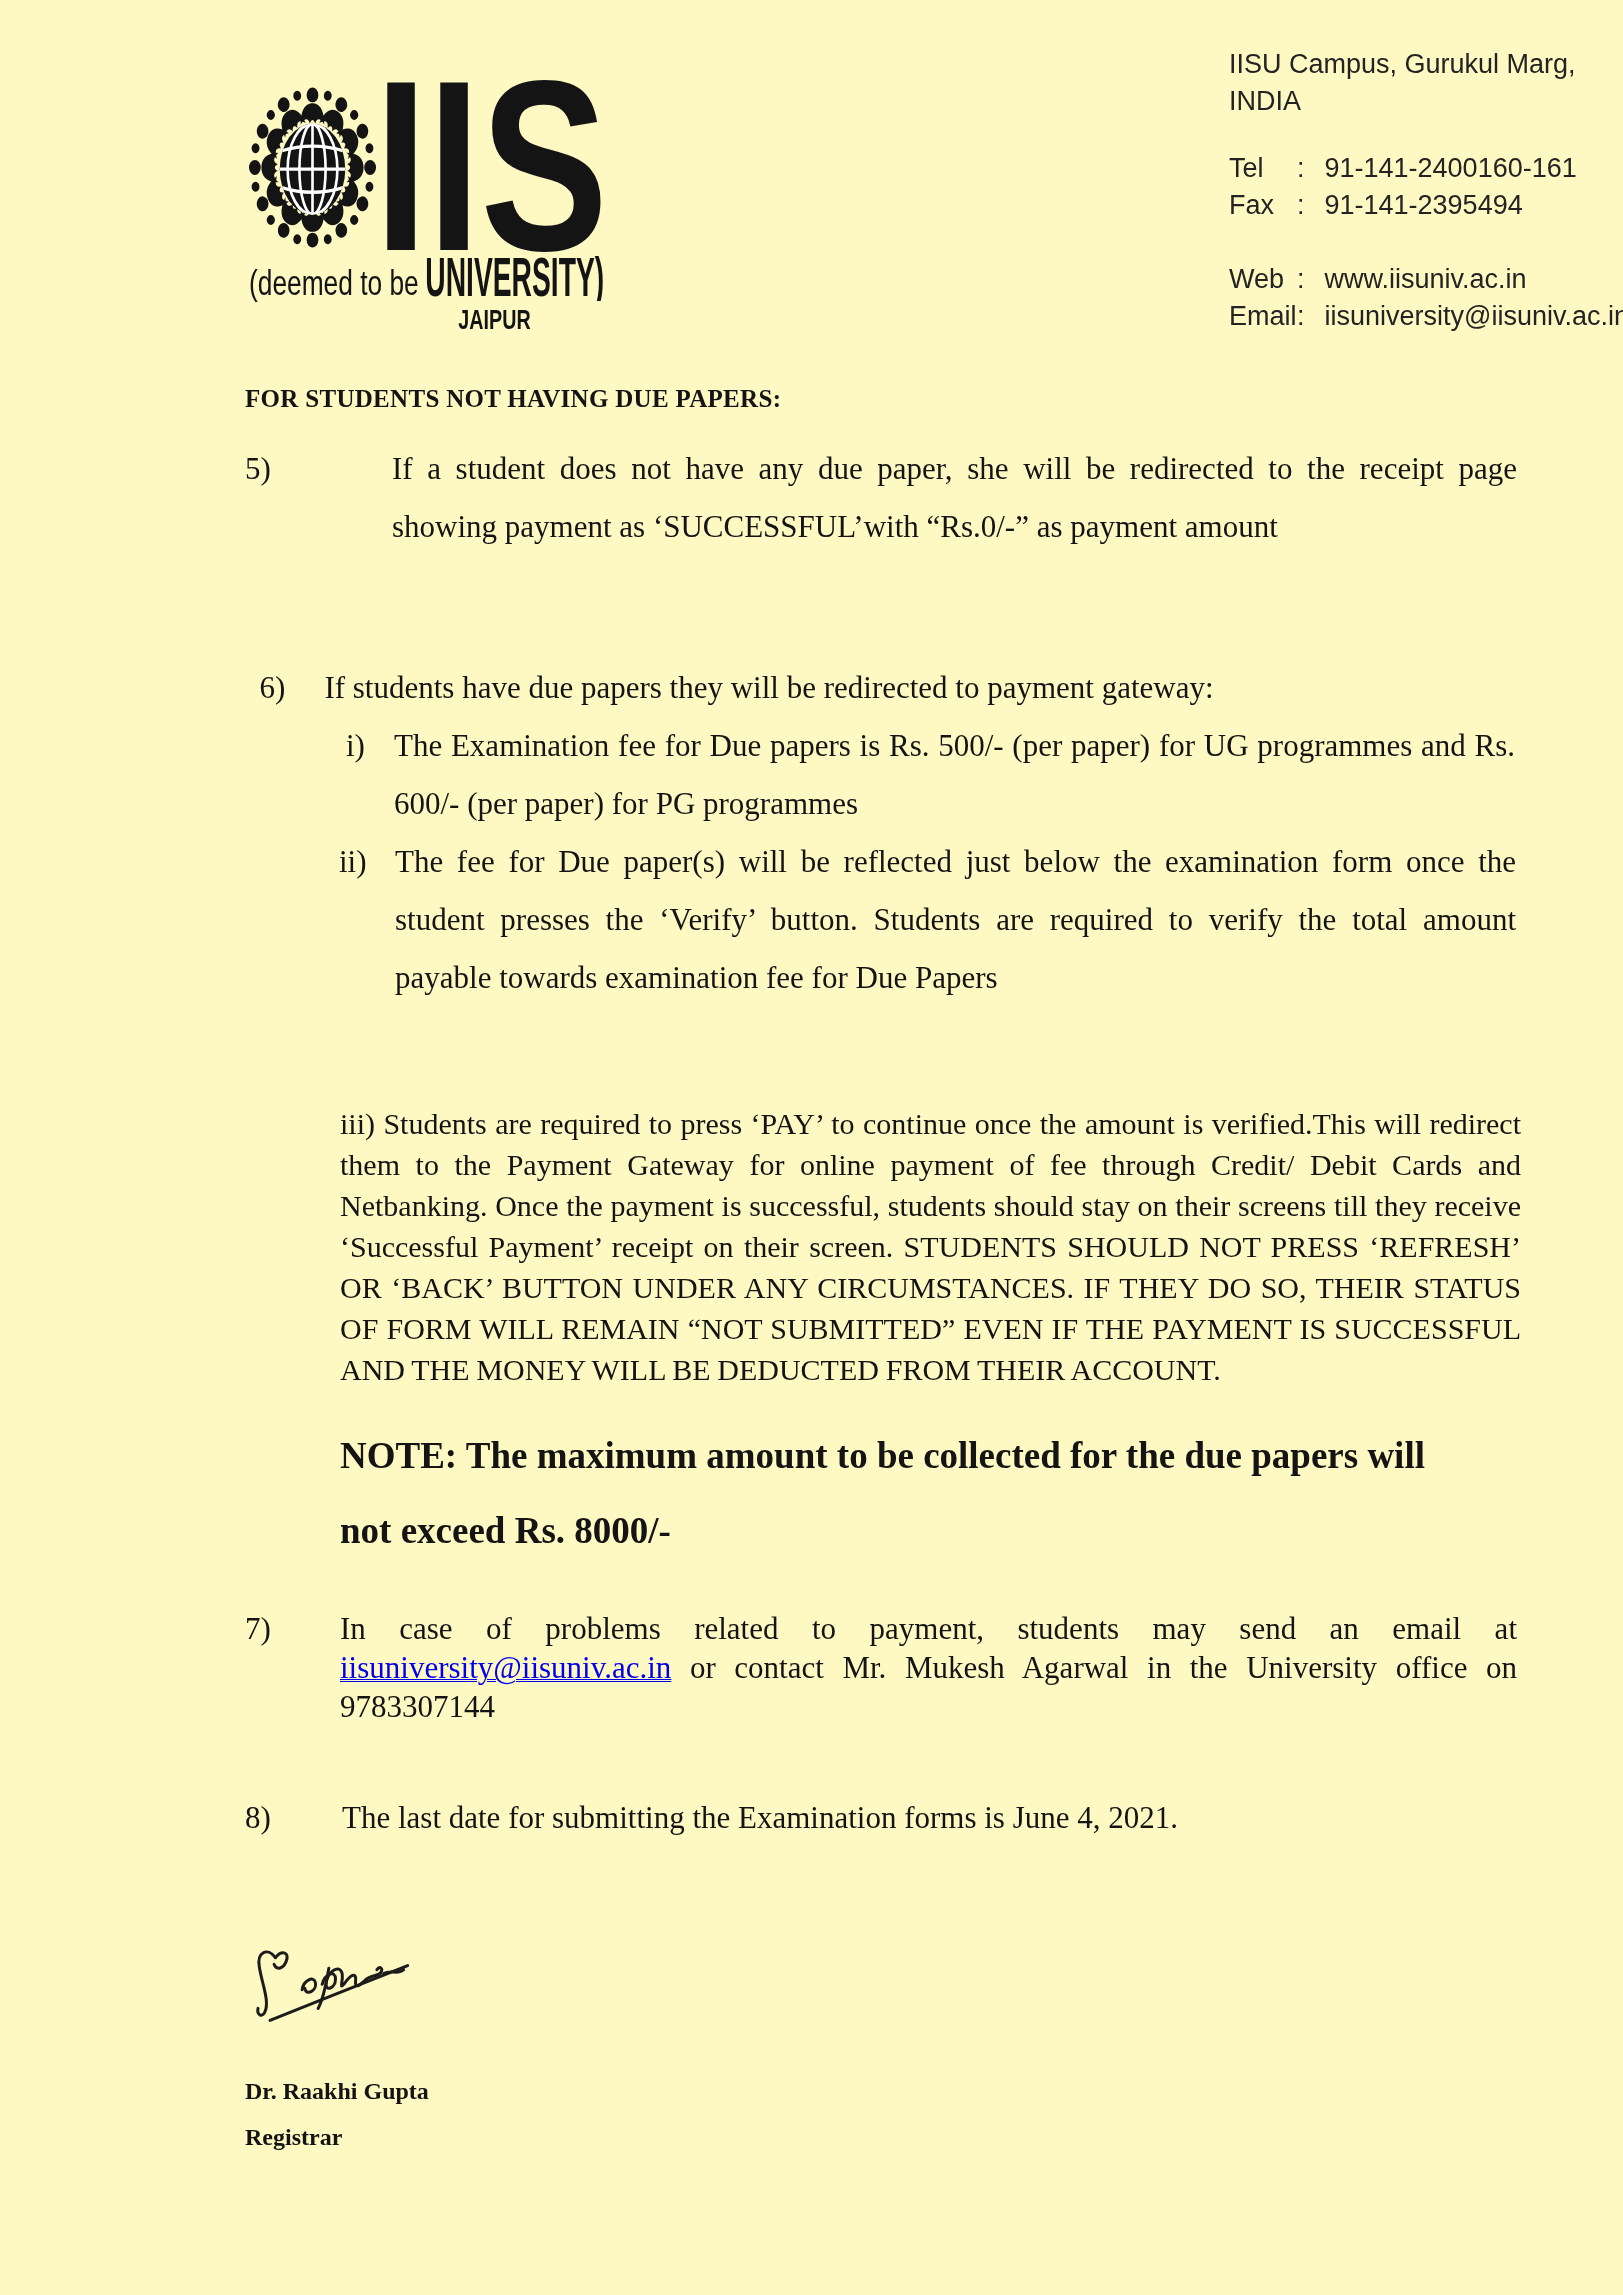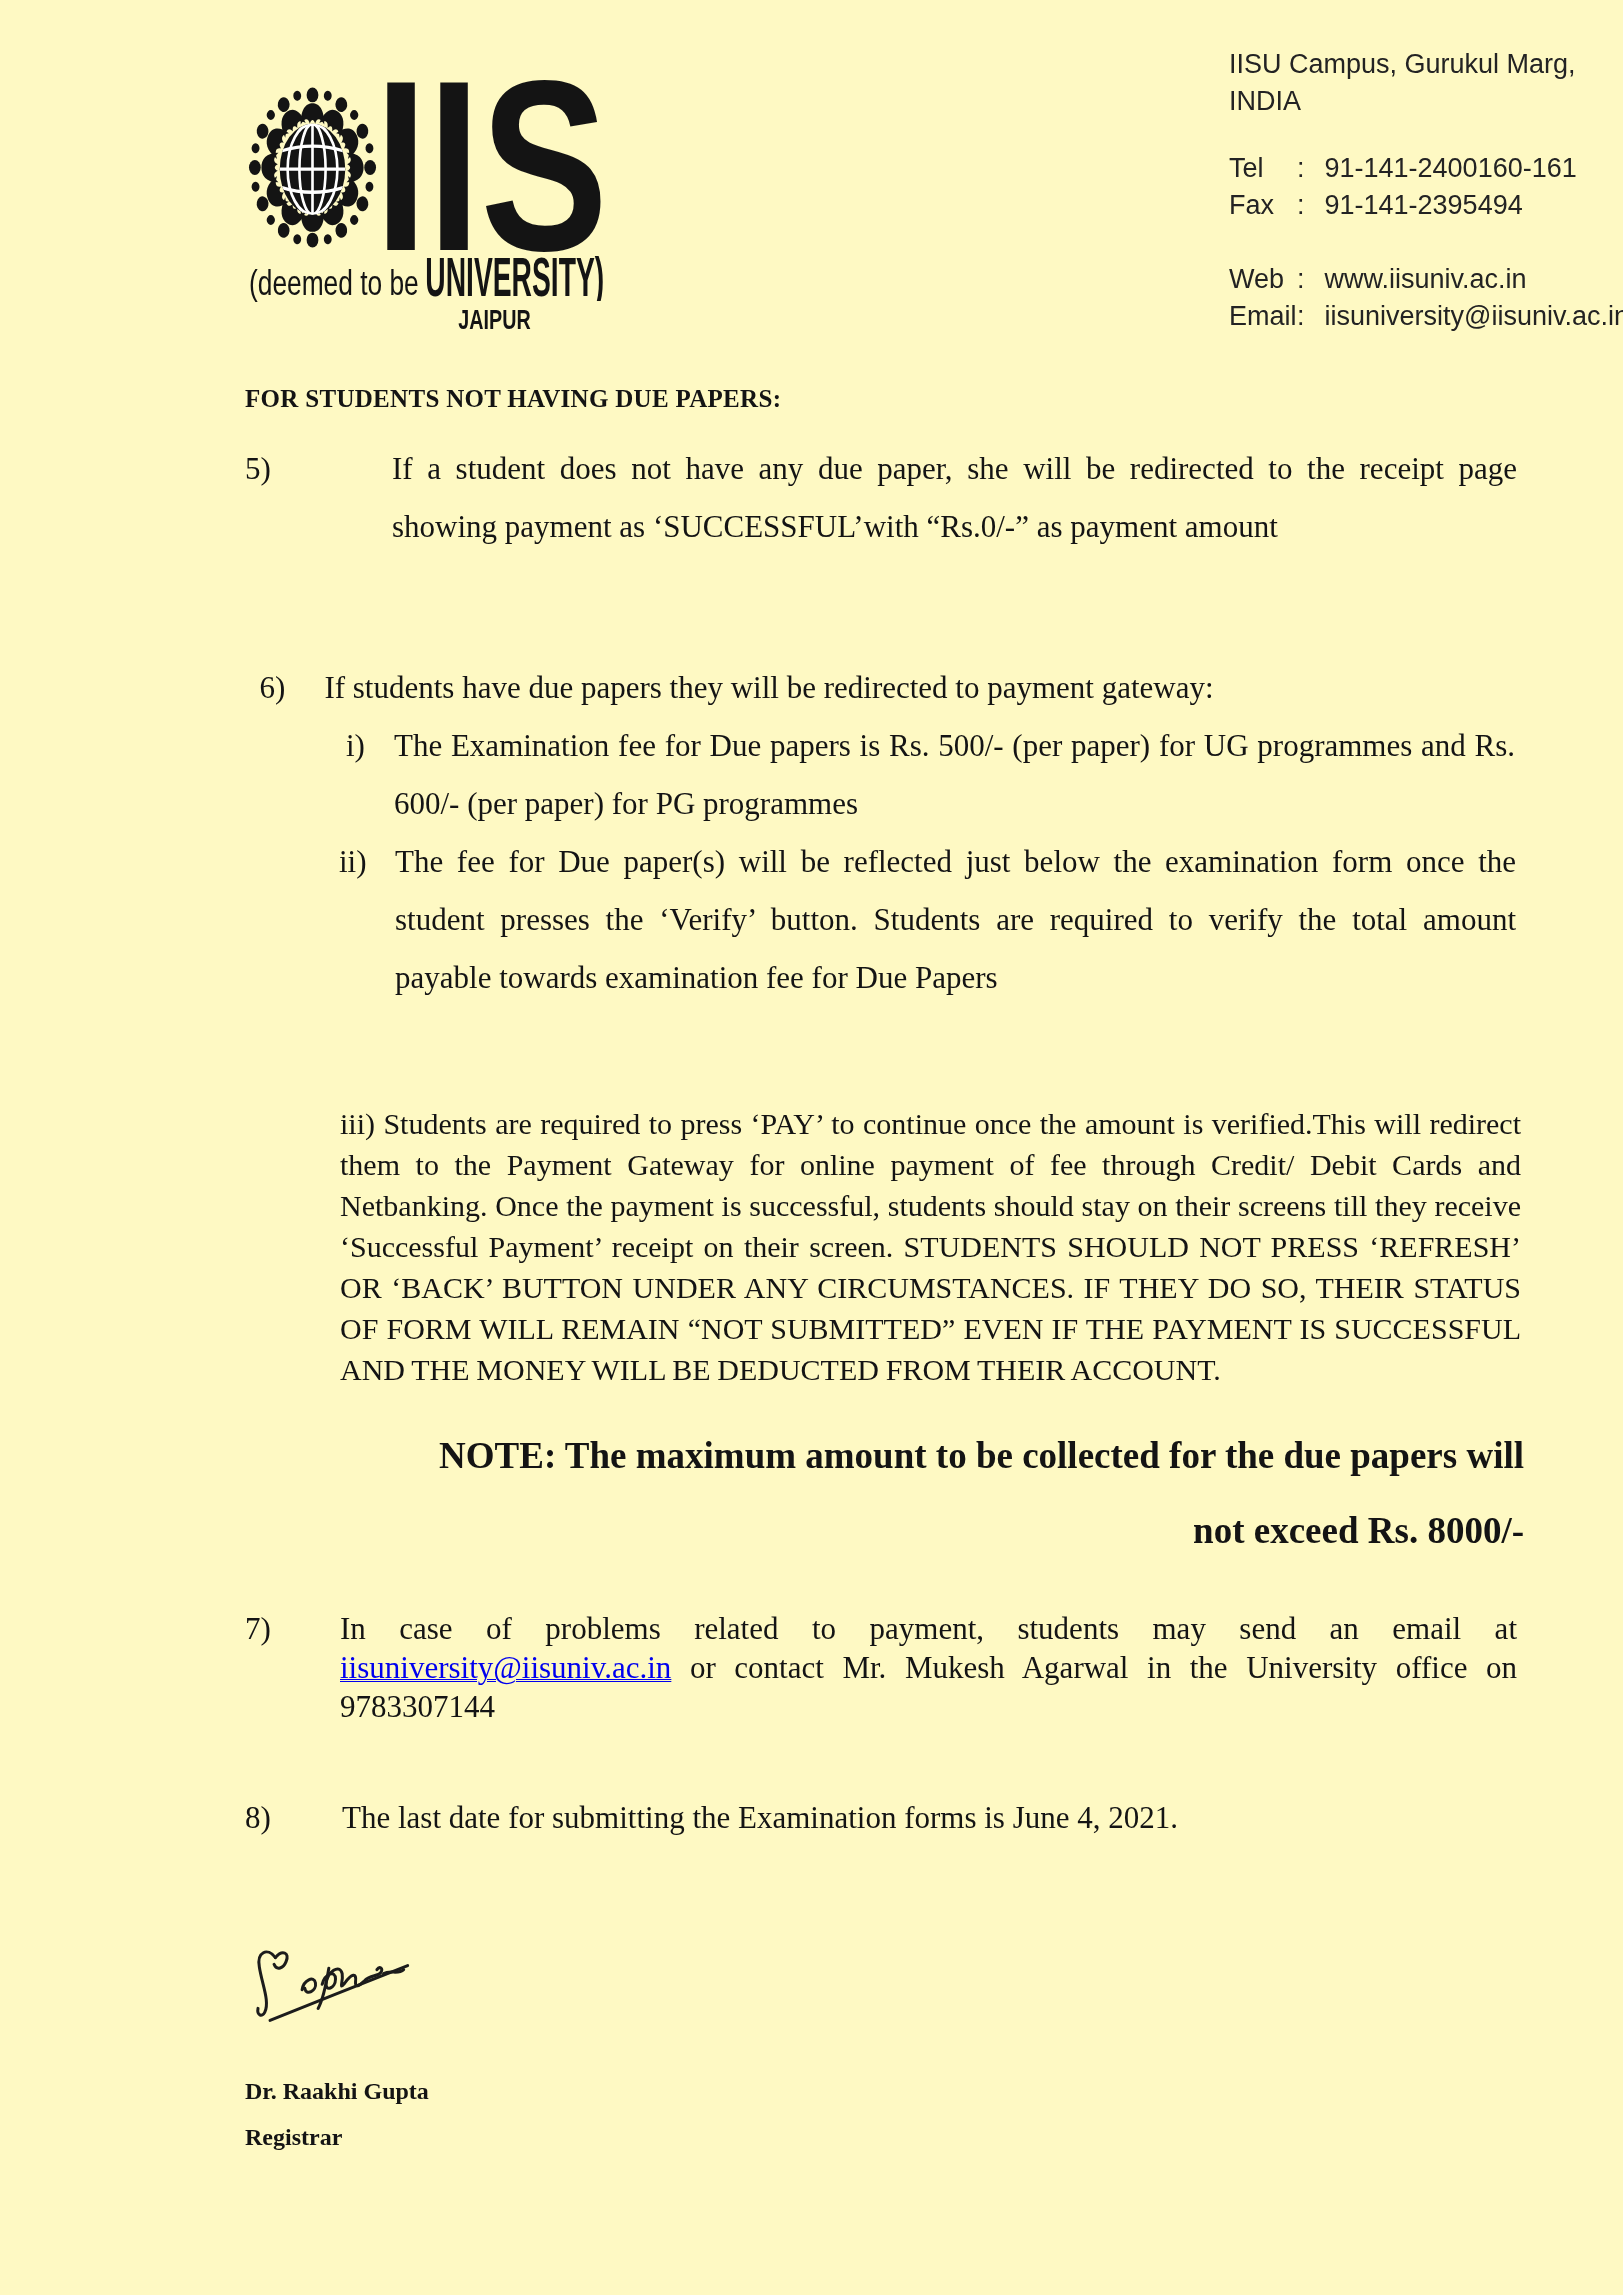--- a/index.html
+++ b/index.html
@@ -52,21 +52,21 @@
   .rowi .txt { width:1121px; text-align:justify; }
   .rowii { display:flex; margin-left:94px; }
   .rowii .marker { width:56px; flex:none; }
   .rowii .txt { width:1121px; text-align:justify; }
 
   .para-iii {
     left:340px; top:1103px; width:1181px;
     font-size:30px; line-height:41px; text-align:justify; word-spacing:-0.7px;
   }
 
-  .note { left:340px; top:1418px; width:1184px; font-size:37px; font-weight:700; line-height:75px;text-align:right; }
+  .note { left:340px; top:1418px; width:1184px; font-size:37px; font-weight:700; line-height:75px; }
   .note .note-line { white-space:nowrap; }
 
   .item7 { left:245px; top:1609px; width:1272px; display:flex; font-size:31px; line-height:39px; }
   .item7 .num { width:95px; flex:none; }
   .item7 .txt { flex:1; text-align:justify; }
   .mail-link {
     color:#0000EE; cursor:pointer;
     text-decoration-line:underline; text-decoration-style:double; text-decoration-thickness:1.3px;
   }
 

